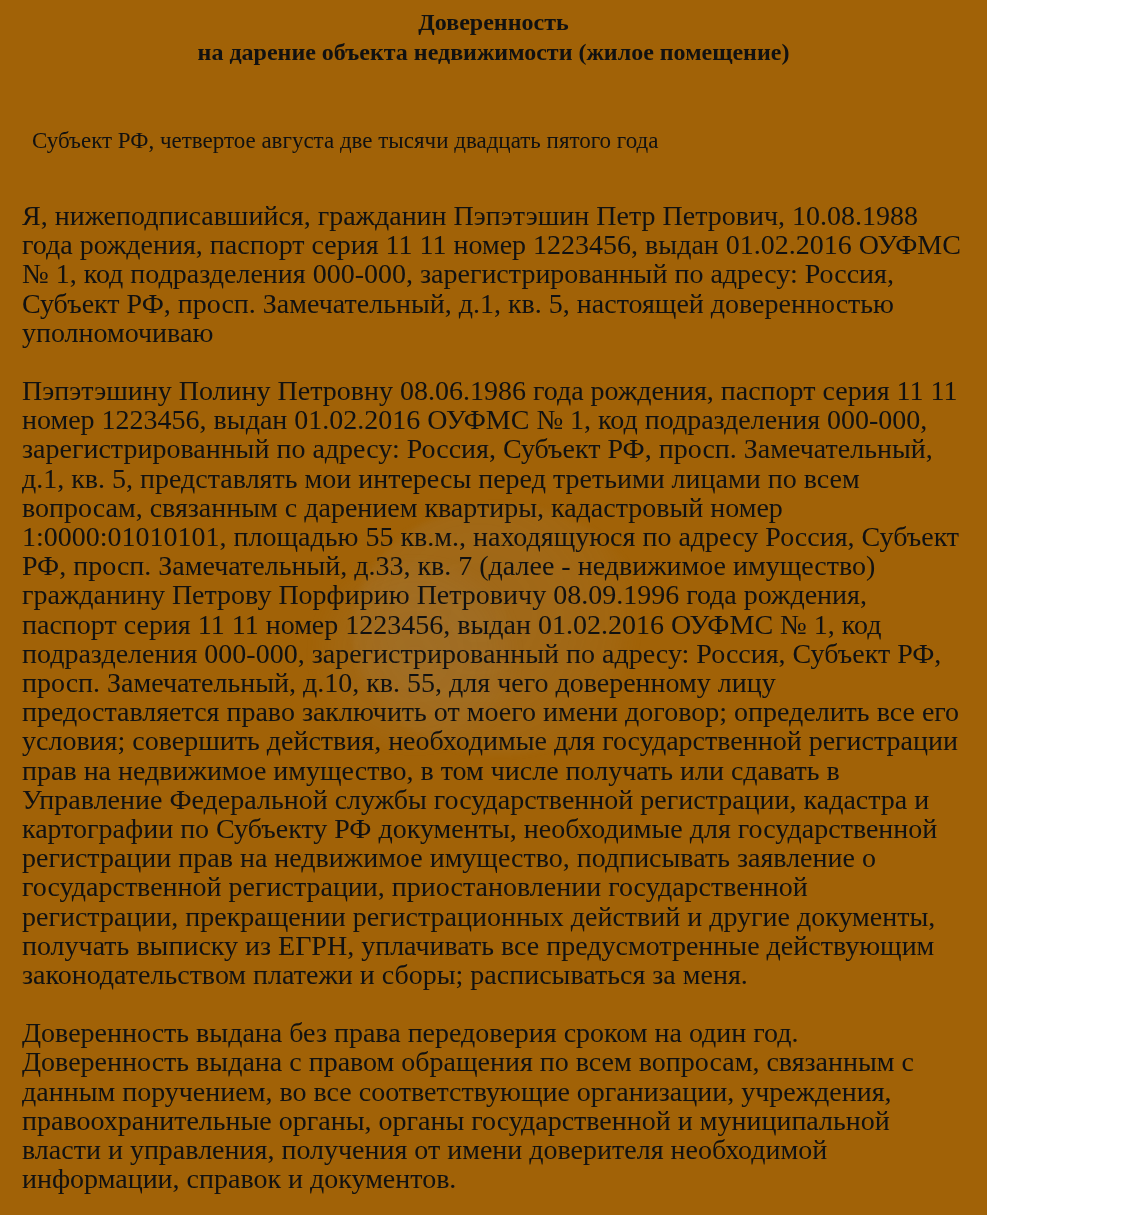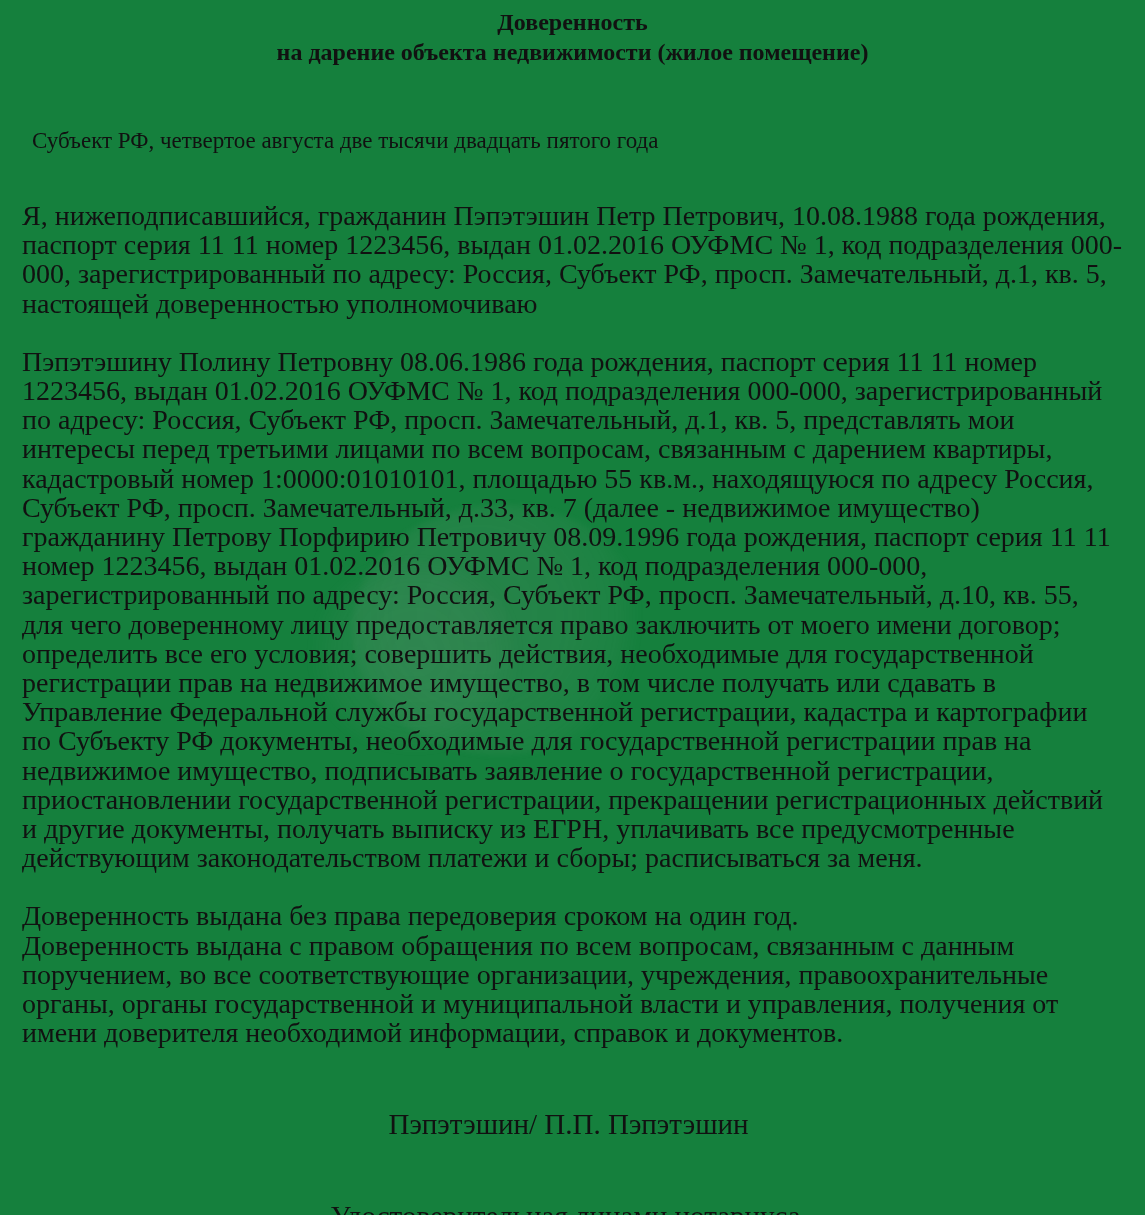--- a/index.html
+++ b/index.html
@@ -6,23 +6,23 @@
     margin: 0;
     padding: 0;
     background: #ffffff;
   }
   body {
     font-family: "Liberation Serif", "DejaVu Serif", serif;
     color: #111111;
   }
   #page {
     position: relative;
-    width: 1145px;
+    width: 987px;
     height: 1215px;
-    background: #15803d;
+    background: #a16207;
     overflow: hidden;
     box-sizing: border-box;
   }
   
   .watermark {
     position: absolute;
     left: 352px;
     top: 505px;
     width: 300px;
     height: 250px;

